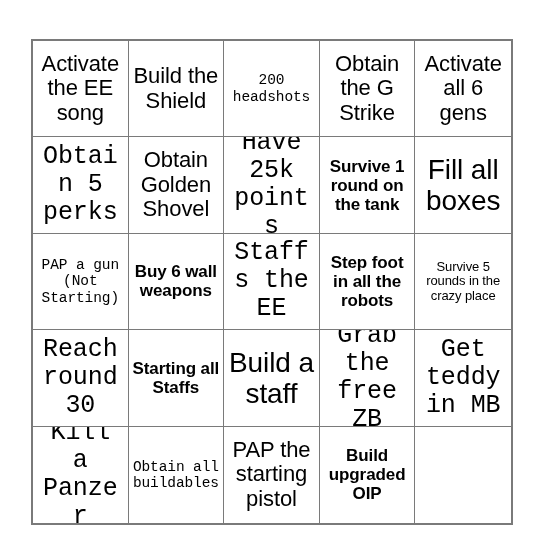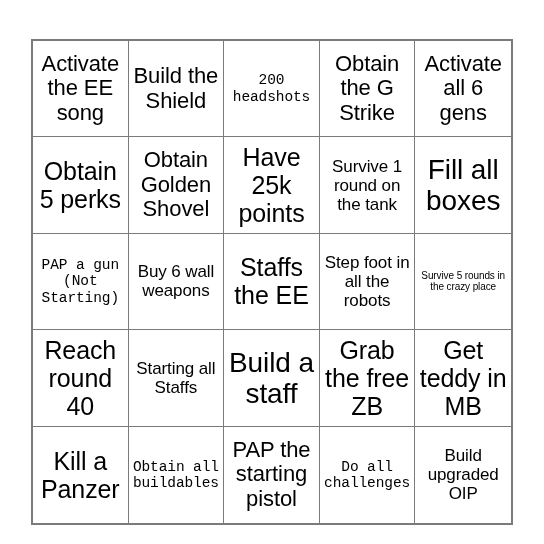--- a/index.html
+++ b/index.html
@@ -48,25 +48,25 @@
     display: block;
     color: #000000;
     line-height: 1.12;
     letter-spacing: -0.1px;
     word-break: break-word;
     width: 100%;
   }
 
   
   .fs-xl  { font-size: 28px; }
-  .fs-lg  { font-size: 25px; }
+  .fs-lg  { font-size: 25px; font-family: Liberation Mono, monospace; }
   .fs-md  { font-size: 22px; }
-  .fs-sm  { font-size: 17px; }
+  .fs-sm  { font-size: 17px; font-weight: bold; }
   .fs-xs  { font-size: 14.5px; font-family: Liberation Mono, monospace; }
-  .fs-xxs { font-size: 10px; }
+  .fs-xxs { font-size: 13px; }
 </style>
 </head>
 <body>
 
 <div id="bingo-card">
     <div class="bingo-cell">
       <span class="cell-text fs-md">Activate the EE song</span>
     </div>
     <div class="bingo-cell">
       <span class="cell-text fs-md">Build the Shield</span>
@@ -104,21 +104,21 @@
     <div class="bingo-cell">
       <span class="cell-text fs-lg">Staffs the EE</span>
     </div>
     <div class="bingo-cell">
       <span class="cell-text fs-sm">Step foot in all the robots</span>
     </div>
     <div class="bingo-cell">
       <span class="cell-text fs-xxs">Survive 5 rounds in the crazy place</span>
     </div>
     <div class="bingo-cell">
-      <span class="cell-text fs-lg">Reach round 40</span>
+      <span class="cell-text fs-lg">Reach round 30</span>
     </div>
     <div class="bingo-cell">
       <span class="cell-text fs-sm">Starting all Staffs</span>
     </div>
     <div class="bingo-cell">
       <span class="cell-text fs-xl">Build a staff</span>
     </div>
     <div class="bingo-cell">
       <span class="cell-text fs-lg">Grab the free ZB</span>
     </div>
@@ -128,18 +128,15 @@
     <div class="bingo-cell">
       <span class="cell-text fs-lg">Kill a Panzer</span>
     </div>
     <div class="bingo-cell">
       <span class="cell-text fs-xs">Obtain all buildables</span>
     </div>
     <div class="bingo-cell">
       <span class="cell-text fs-md">PAP the starting pistol</span>
     </div>
     <div class="bingo-cell">
-      <span class="cell-text fs-xs">Do all challenges</span>
-    </div>
-    <div class="bingo-cell">
       <span class="cell-text fs-sm">Build upgraded OIP</span>
     </div>
   </div>
 
 </body></html>

